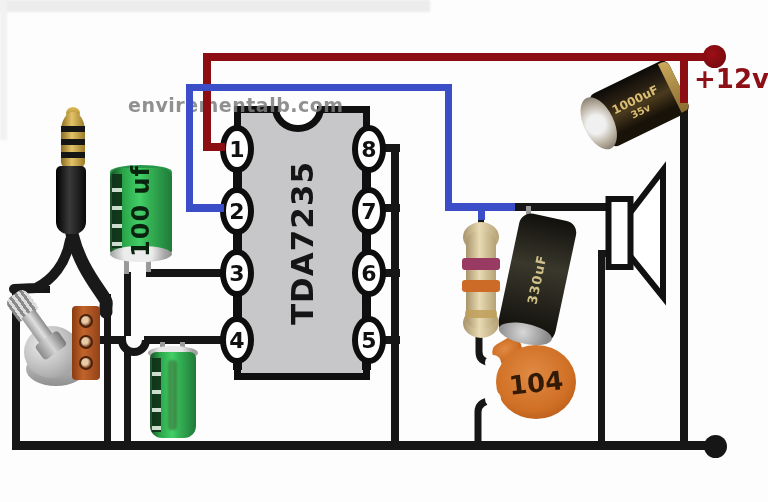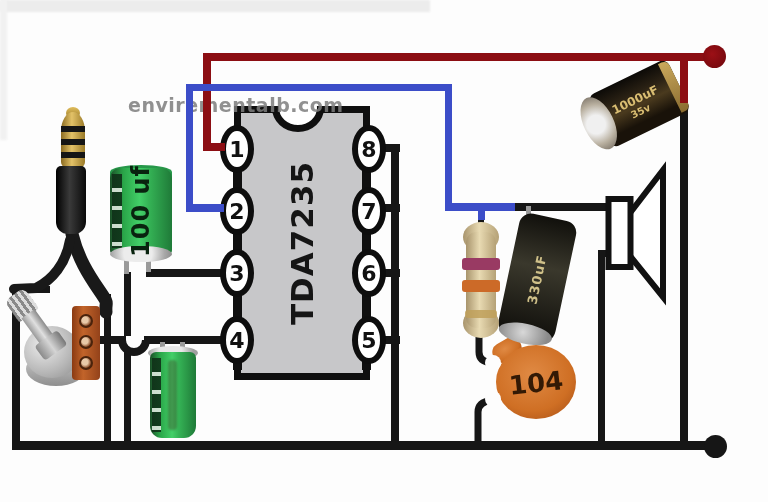--- a/index.html
+++ b/index.html
@@ -254,14 +254,15 @@
   <div class="abs wr" style="left:680px;top:53px;width:8px;height:50px;"></div>
   <div class="abs wb" style="left:186px;top:84px;width:7px;height:128px;"></div>
   <div class="abs wb" style="left:186px;top:84px;width:266px;height:7px;"></div>
   <div class="abs wb" style="left:445px;top:84px;width:7px;height:127px;"></div>
   <div class="abs wb" style="left:445px;top:203px;width:70px;height:8px;"></div>
   <div class="abs wb" style="left:478px;top:203px;width:7px;height:17px;"></div>
   <div class="abs wb" style="left:188px;top:204px;width:36px;height:8px;"></div>
 
   <div class="abs dot dot-red"></div>
   <div class="abs dot dot-black"></div>
+  <div class="abs supply-label">+12v</div>
 
 </div>
 
 </body></html>

